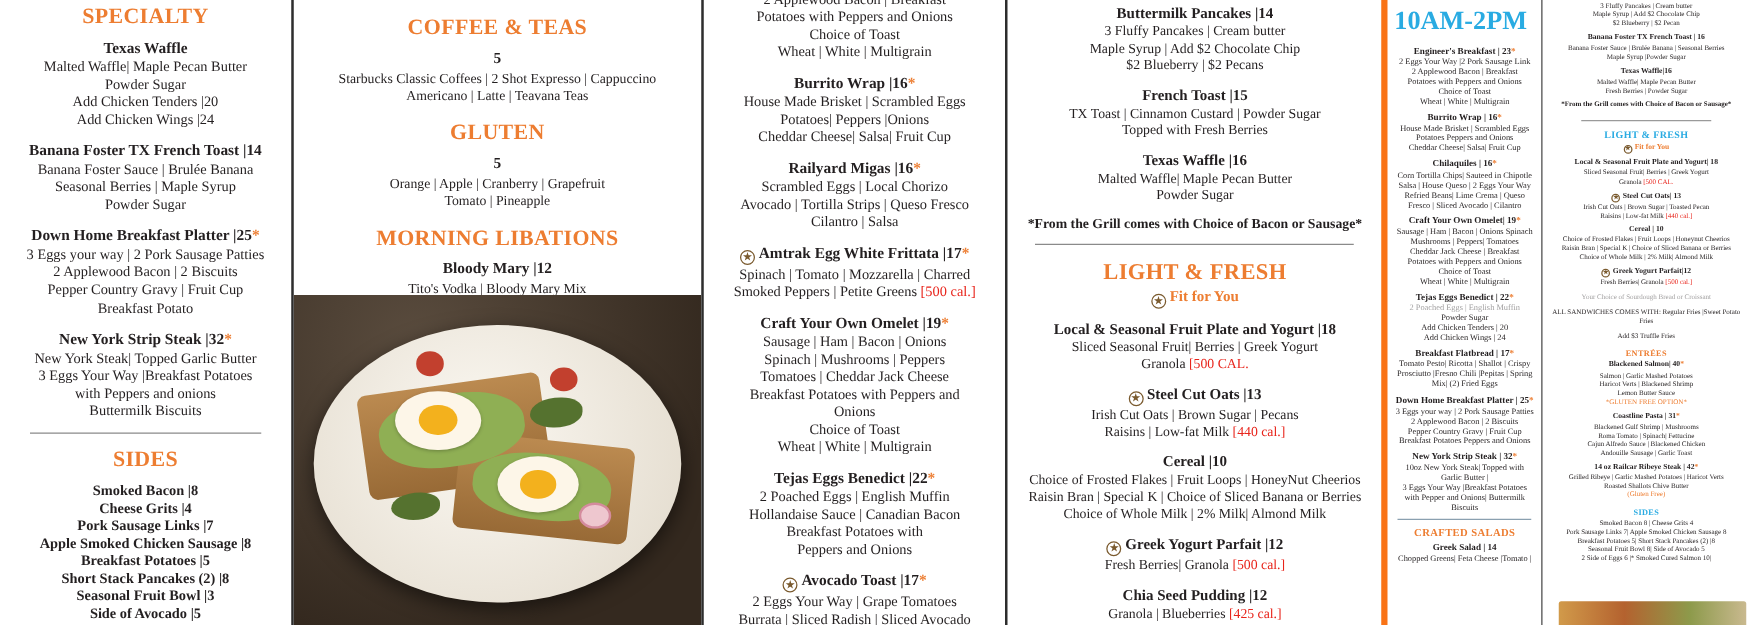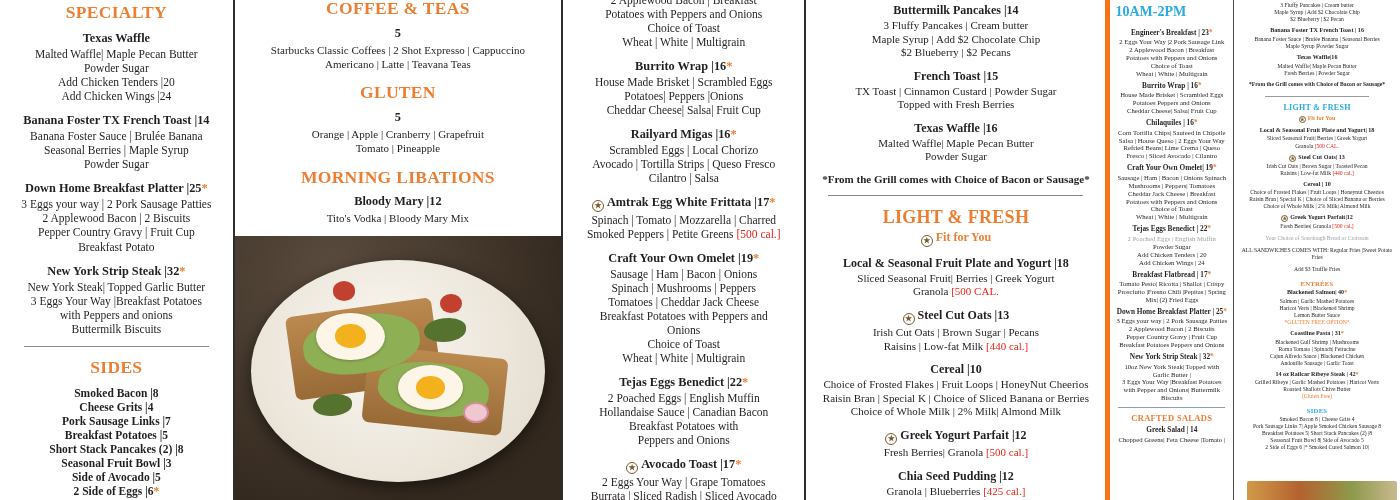--- a/index.html
+++ b/index.html
@@ -4,42 +4,42 @@
 <style>
   :root{
     --orange:#ED7D31; --cyan:#29ABE2; --red:#E8231A; --ink:#231F20; --badge:#7a5a2e;
   }
   *{box-sizing:border-box}
   body{margin:0;background:#ffffff}
   .menu{display:flex;width:1400px;height:500px;background:#fff;overflow:hidden;
         font-family:Liberation Serif, serif;color:var(--ink);}
   .col{position:relative;overflow:hidden;text-align:center}
   .c1{width:243px;border-right:2px solid #2d2d2d;padding:2px 8px 0;font-size:11.5px;line-height:1.22}
-  .c2{width:340px;border-right:2px solid #2d2d2d;padding:0 10px;font-size:11px;line-height:1.3}
+  .c2{width:340px;border-right:2px solid #2d2d2d;padding:13px 10px;font-size:11px;line-height:1.3}
   .c3{width:252px;border-right:2px solid #2d2d2d;padding:0 7px;font-size:11.5px;line-height:1.22}
   .c4{width:315px;border-right:5px solid #f97316;padding:3px 6px 0;font-size:11px;line-height:1.24}
   .c5{width:128px;border-right:1px solid #4a4a4a;padding:2px 4px 0;font-size:6.7px;line-height:1.18}
   .c6{width:172px;padding:2px 3px 0;font-size:5.6px;line-height:1.26;display:flex;flex-direction:column}
 
   .sec{margin:0 0 10px}
   .c4 .sec{margin-bottom:9px}
   .c5 .sec{margin-bottom:4px}
   .c6 .sec{margin-bottom:4px}
   .sec-title{font-weight:bold;margin-bottom:1px}
   .c1 .sec-title,.c2 .sec-title,.c3 .sec-title{font-size:12.3px}
   .c4 .sec-title{font-size:12px}
   .c5 .sec-title{font-size:7.3px}
   .c6 .sec-title{font-size:6.1px}
   .semibold .line{font-weight:600}
 
   .head{color:var(--orange);font-weight:bold;font-size:17.5px;letter-spacing:.3px;margin:4px 0 6px}
   .head.cyan{color:var(--cyan)}
   .c1 .head{margin:0 0 8px}
   .c4 .head{font-size:18px;margin:6px 0 2px}
-  .head.big5{font-size:14px;text-align:left;margin:2px 0 8px 1px;letter-spacing:0}
+  .head.big5{font-size:21px;text-align:left;margin:2px 0 8px 1px;letter-spacing:0}
   .c5 .head.small5{font-size:8.5px;margin:3px 0 3px}
   .c6 .head{font-size:8px;margin:2px 0 2px}
   .c6 .head.small6h{font-size:6.6px;margin:2px 0 1px}
 
   .sub{color:var(--orange);font-weight:bold;font-size:12px;margin:0 0 9px}
   .c6 .sub{font-size:6px;margin:0 0 4px}
 
   .ast{color:var(--orange);font-weight:bold}
   .cal{color:var(--red)}
   .orange{color:var(--orange)}
@@ -116,20 +116,21 @@
         <div class="line"><span>3 Eggs Your Way |Breakfast Potatoes</span></div>
         <div class="line"><span>with Peppers and onions</span></div>
         <div class="line"><span>Buttermilk Biscuits</span></div>
       </div>
       <div class="hr"></div>
       <div class="head">SIDES</div>
       <div class="sec semibold">
         <div class="line"><span>Smoked Bacon |8</span></div>
         <div class="line"><span>Cheese Grits |4</span></div>
         <div class="line"><span>Pork Sausage Links |7</span></div>
+        <div class="line"><span>Apple Smoked Chicken Sausage |8</span></div>
         <div class="line"><span>Breakfast Potatoes |5</span></div>
         <div class="line"><span>Short Stack Pancakes (2) |8</span></div>
         <div class="line"><span>Seasonal Fruit Bowl |3</span></div>
         <div class="line"><span>Side of Avocado |5</span></div>
         <div class="line"><span>2 Side of Eggs |6</span><span class="ast">*</span></div>
       </div>
     </div>
   <div class="col c2">
       <div class="head cut-top">COFFEE &amp; TEAS</div>
       <div class="sec">

